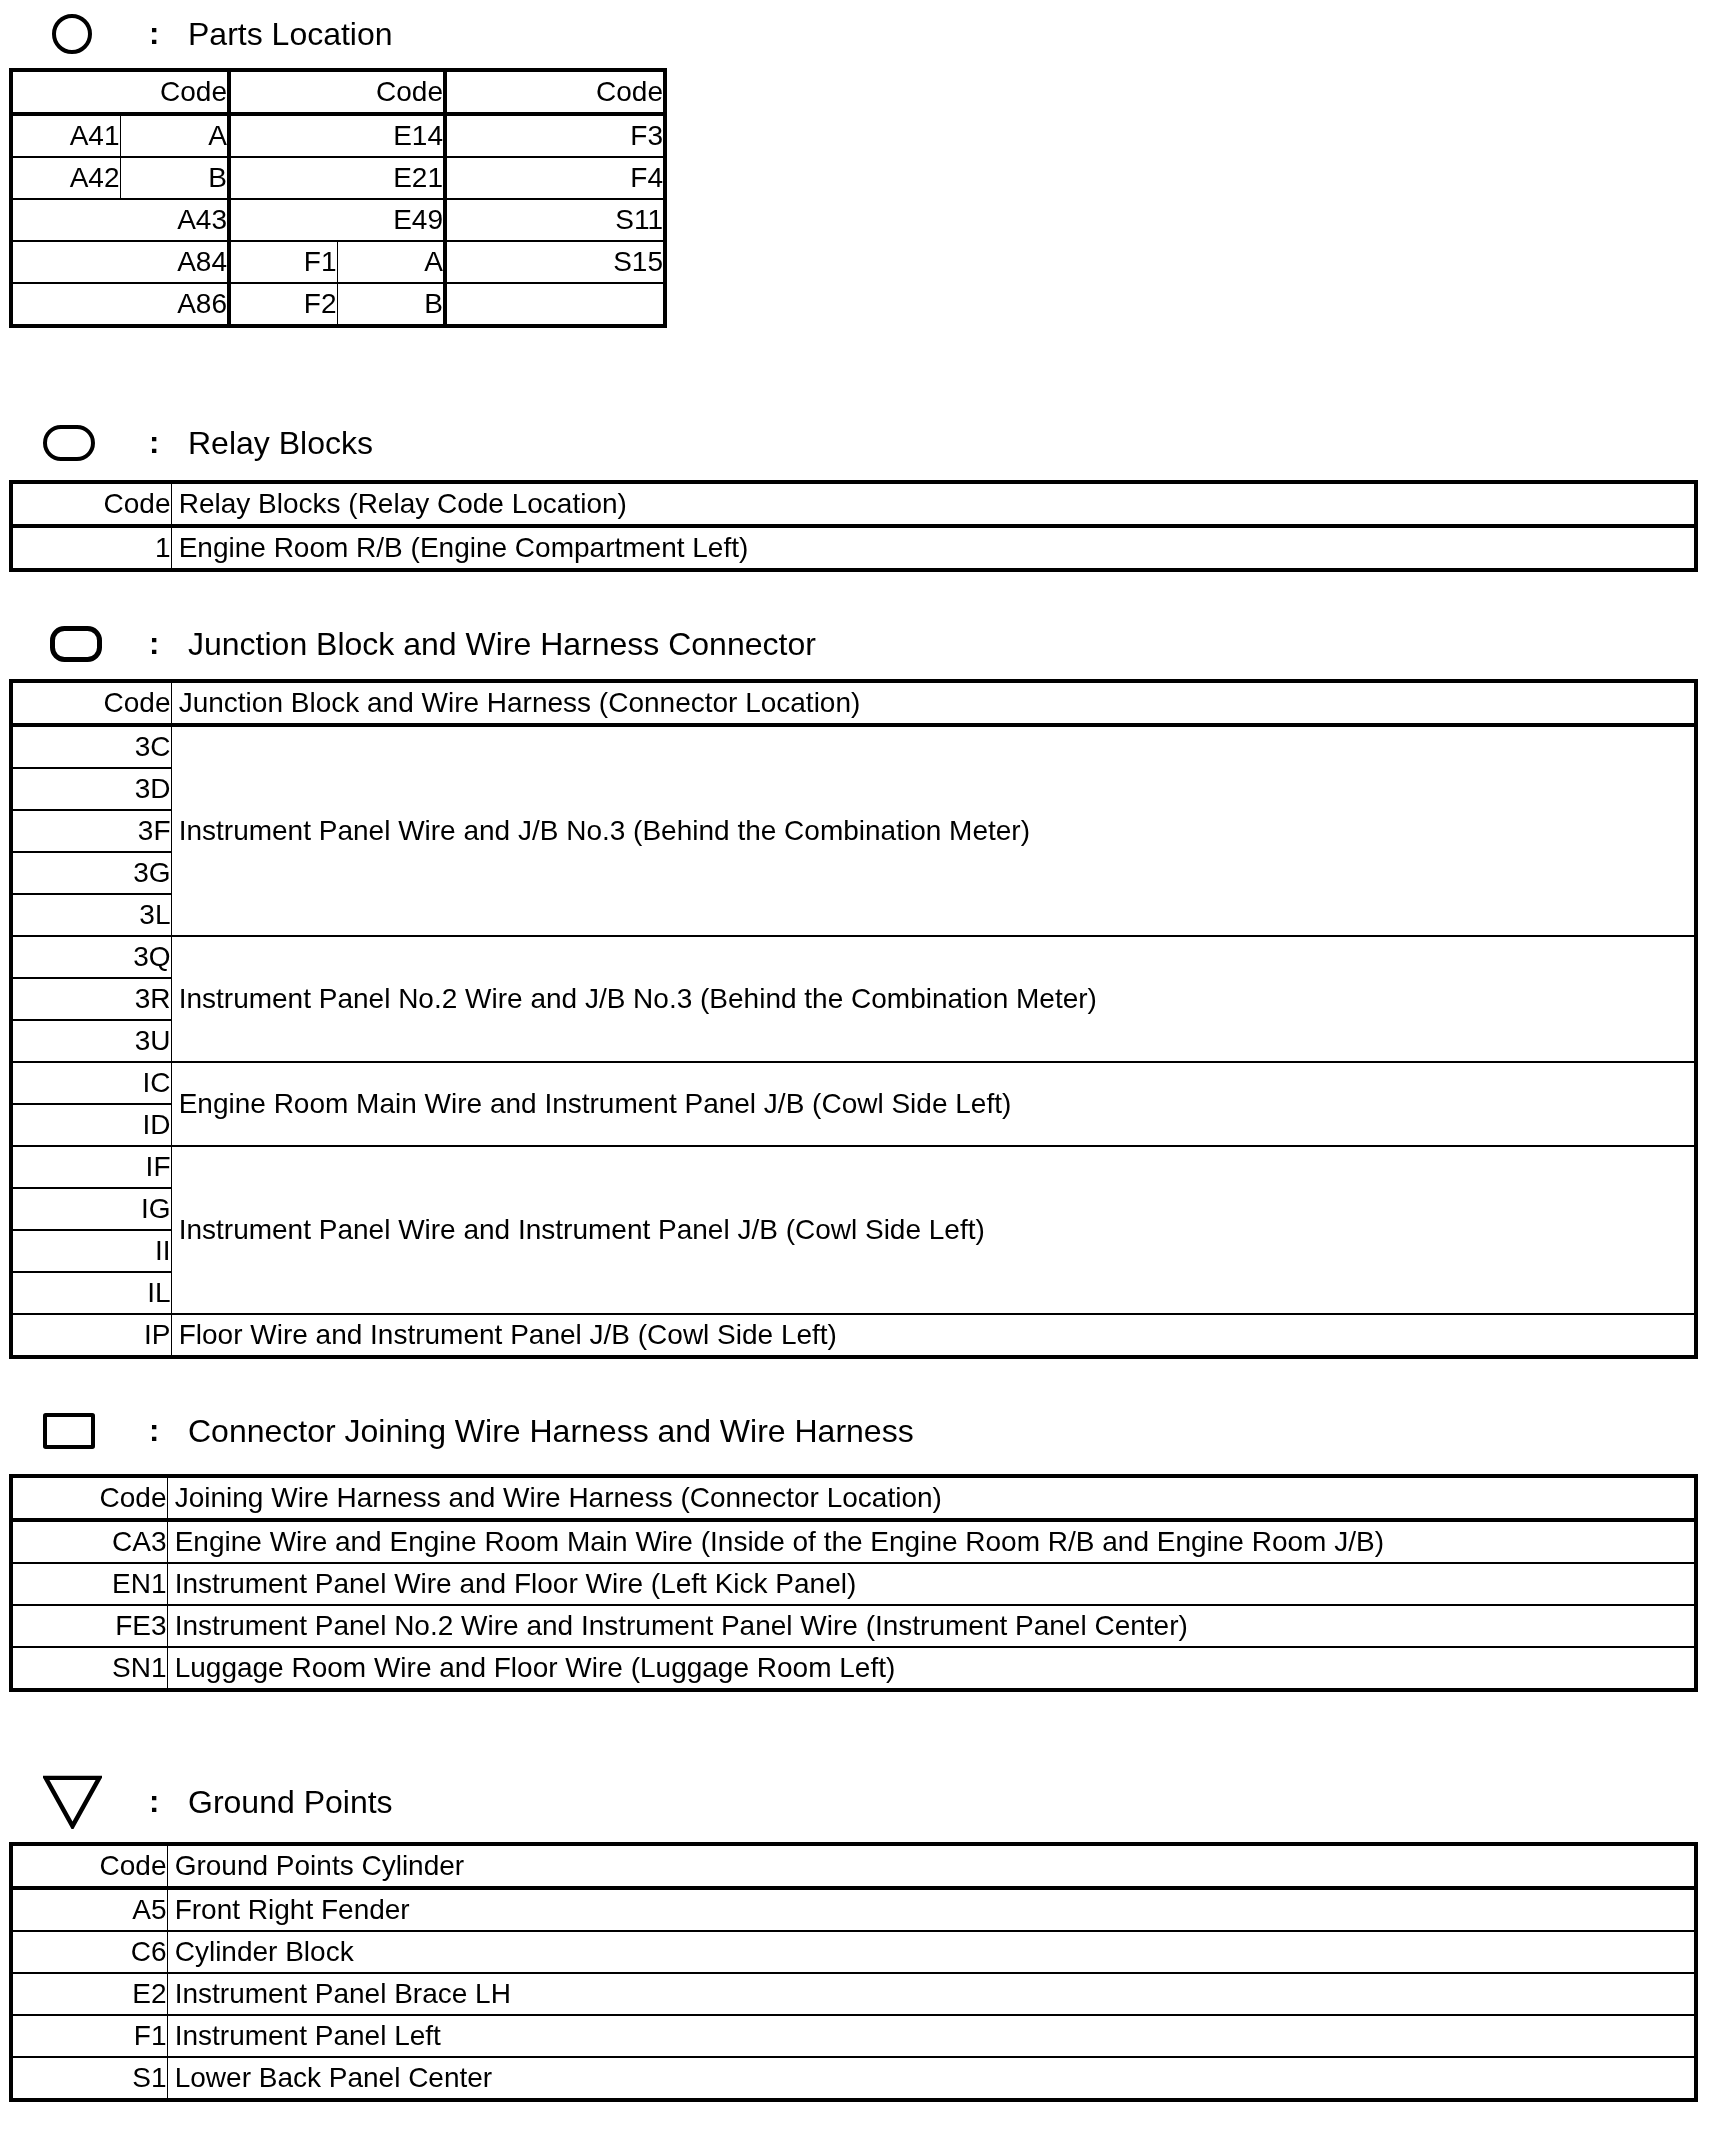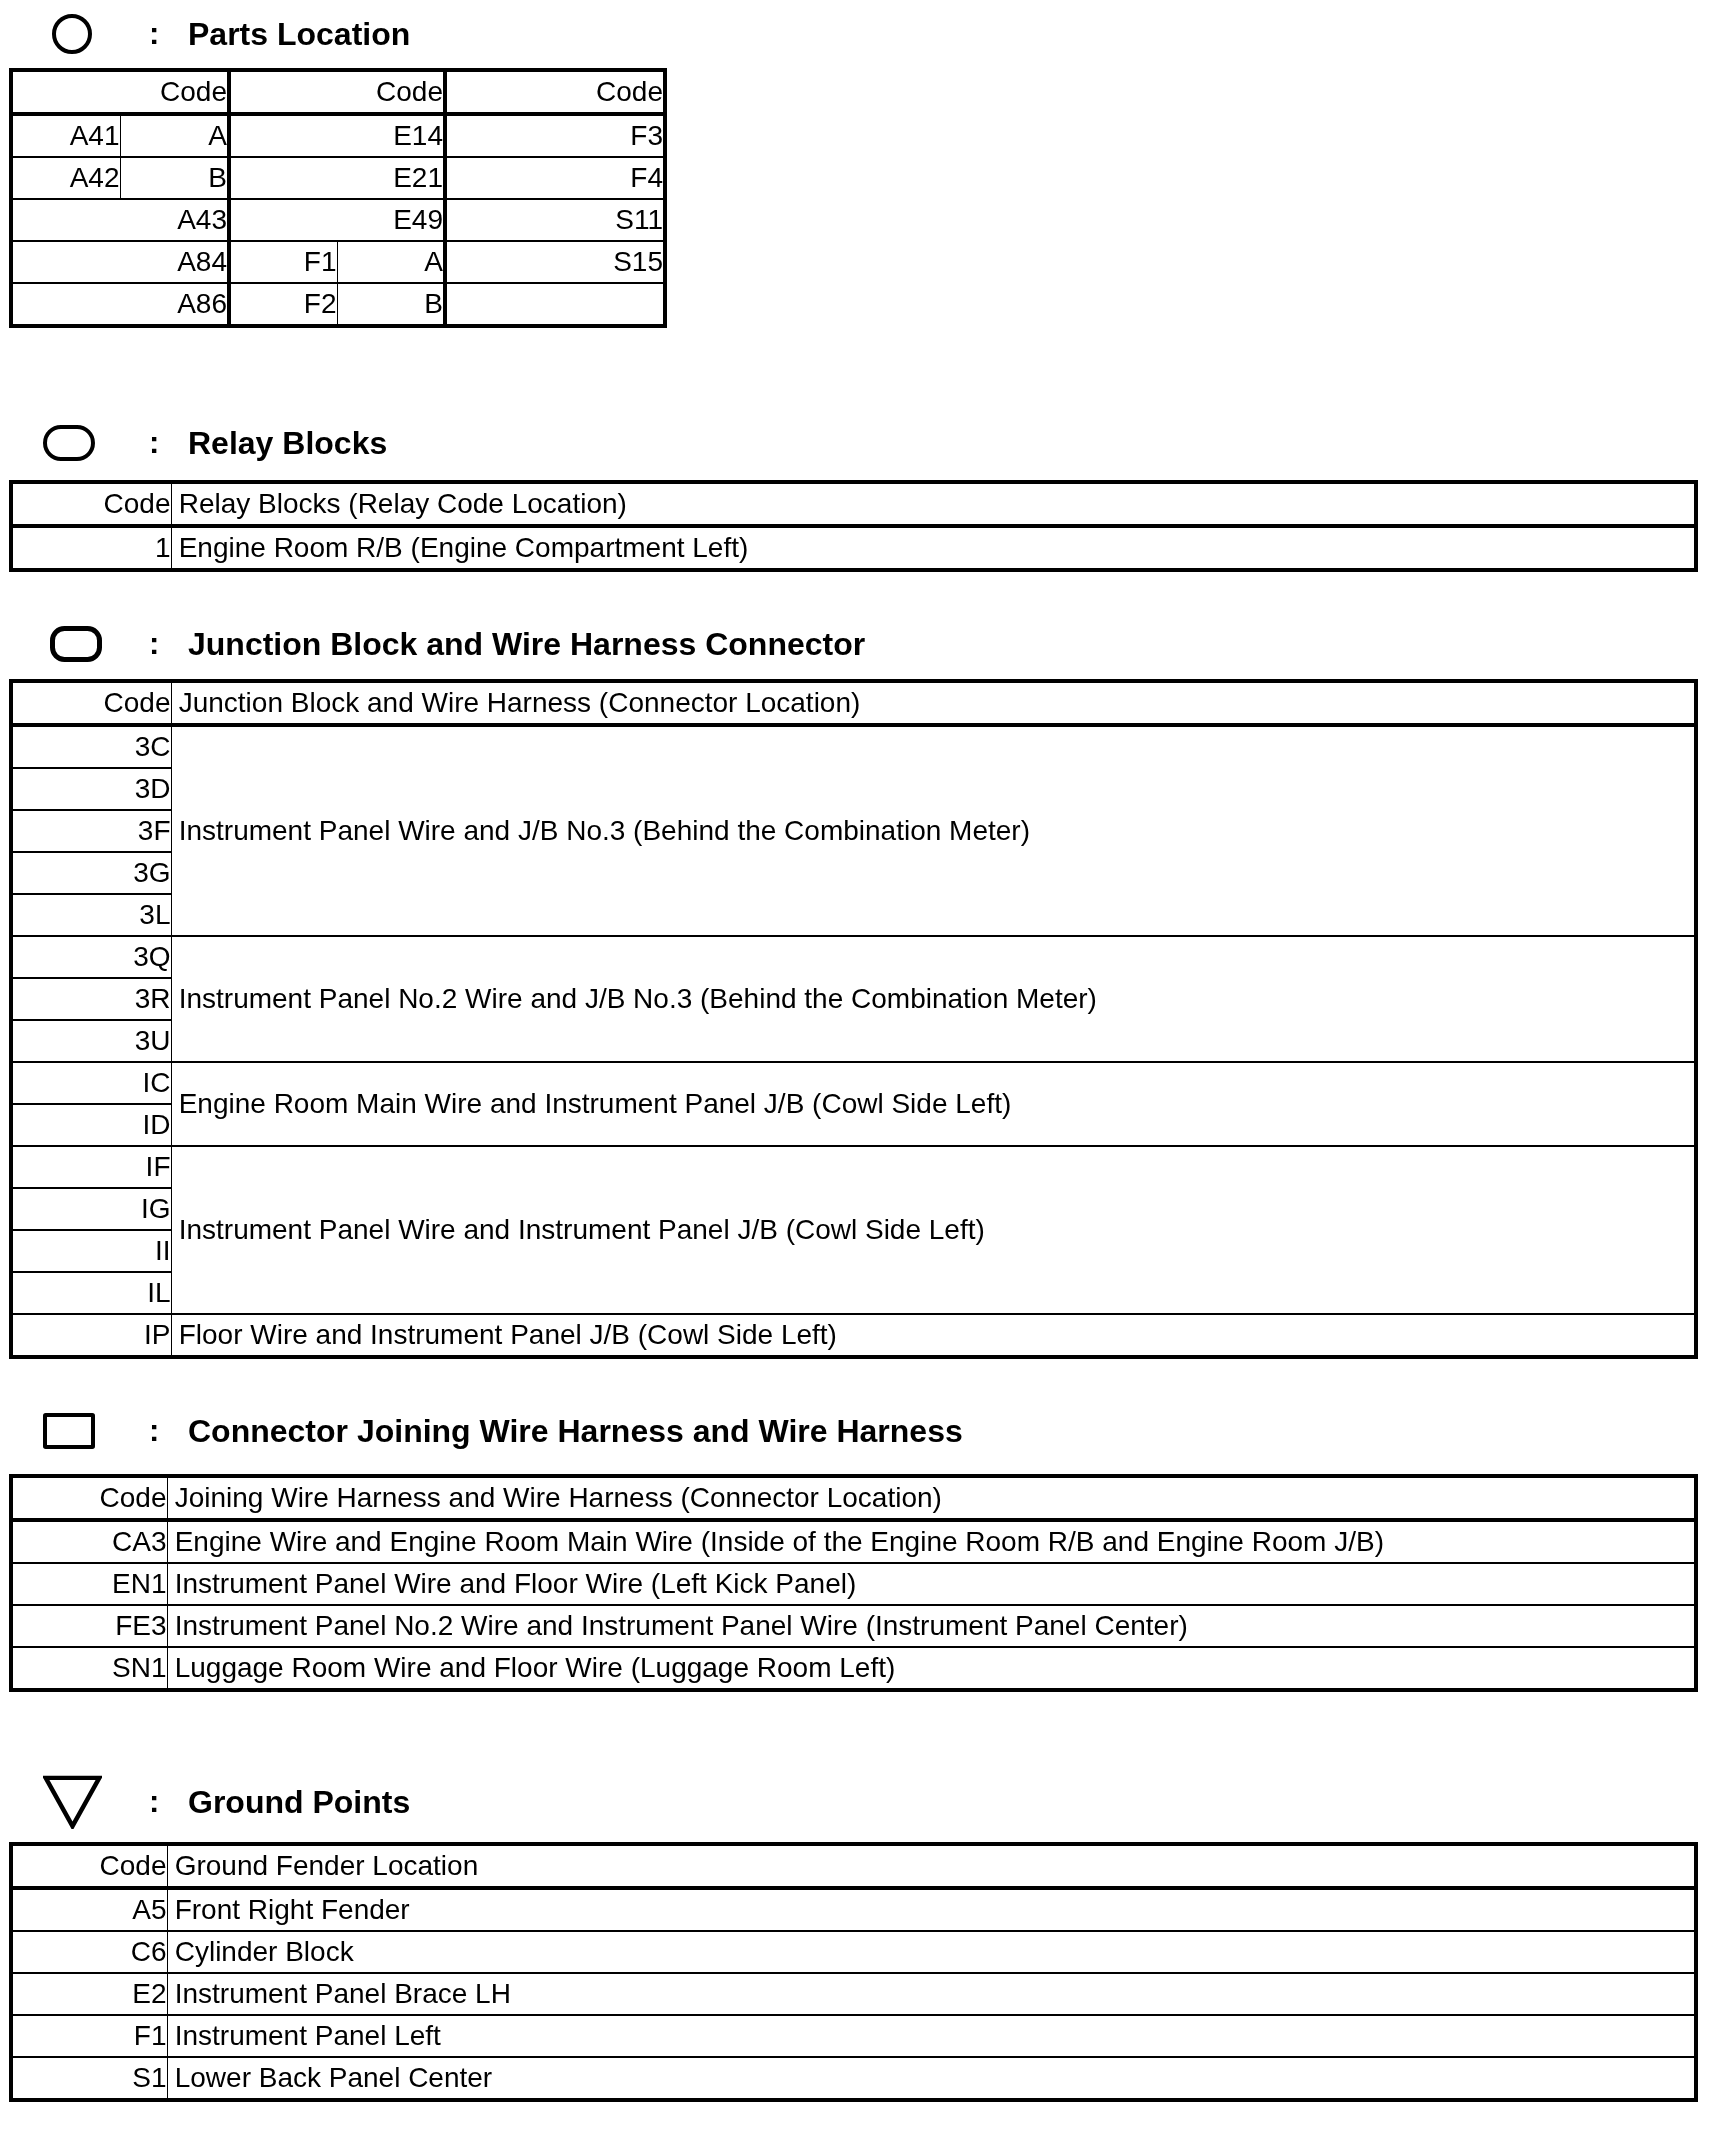--- a/index.html
+++ b/index.html
@@ -1,21 +1,21 @@
 <!DOCTYPE html>
 <html style="font-size:14.4px"><head>
 <meta charset="utf-8">
 <style>
   html, body { margin:0; padding:0; background:#ffffff; }
   body { width:1728px; height:2156px; position:relative; overflow:hidden;
          font-family:"Liberation Sans", sans-serif; color:#000; }
   .section-title { position:absolute; left:0; height:54px; display:flex; align-items:center; }
   .section-title .icon { position:absolute; box-sizing:border-box; }
   .section-title .colon { position:absolute; left:149px; font-weight:bold; font-size:31px; }
-  .section-title .title { position:absolute; left:188px; font-weight:bold; font-size:32px; white-space:nowrap; }
+  .section-title .title { position:absolute; left:188px; font-weight:normal; font-size:32px; white-space:nowrap; }
 
   .icon-circle { width:40px; height:40px; border:4.5px solid #000; border-radius:50%; }
   .icon-relay { width:52px; height:36px; border:4.5px solid #000; border-radius:18px; }
   .icon-jb { width:52px; height:36px; border:5.4px solid #000; border-radius:14.4px; }
   .icon-conn { width:52px; height:36px; border:4.5px solid #000; border-radius:2.7px; }
   .icon-ground { width:59px; height:54px; }
 
   table.grid { position:absolute; border-collapse:collapse; table-layout:fixed;
                border:4.5px solid #000; }
   table.grid td { padding:0; font-size:28px; height:40px; line-height:40px; white-space:nowrap;
@@ -227,21 +227,21 @@
 </div>
 
 <table class="grid" style="left:9px; top:1842px; width:1689px;">
   <colgroup>
       <col style="width:156px">
       <col>
     </colgroup>
   <tbody>
       <tr class="hrow">
     <td class="code">Code</td>
-    <td class="desc">Ground Fender Location</td>
+    <td class="desc">Ground Points Cylinder</td>
   </tr>
   <tr class="brow">
     <td class="code">A5</td>
     <td class="desc">Front Right Fender</td>
   </tr>
   <tr class="brow">
     <td class="code">C6</td>
     <td class="desc">Cylinder Block</td>
   </tr>
   <tr class="brow">

